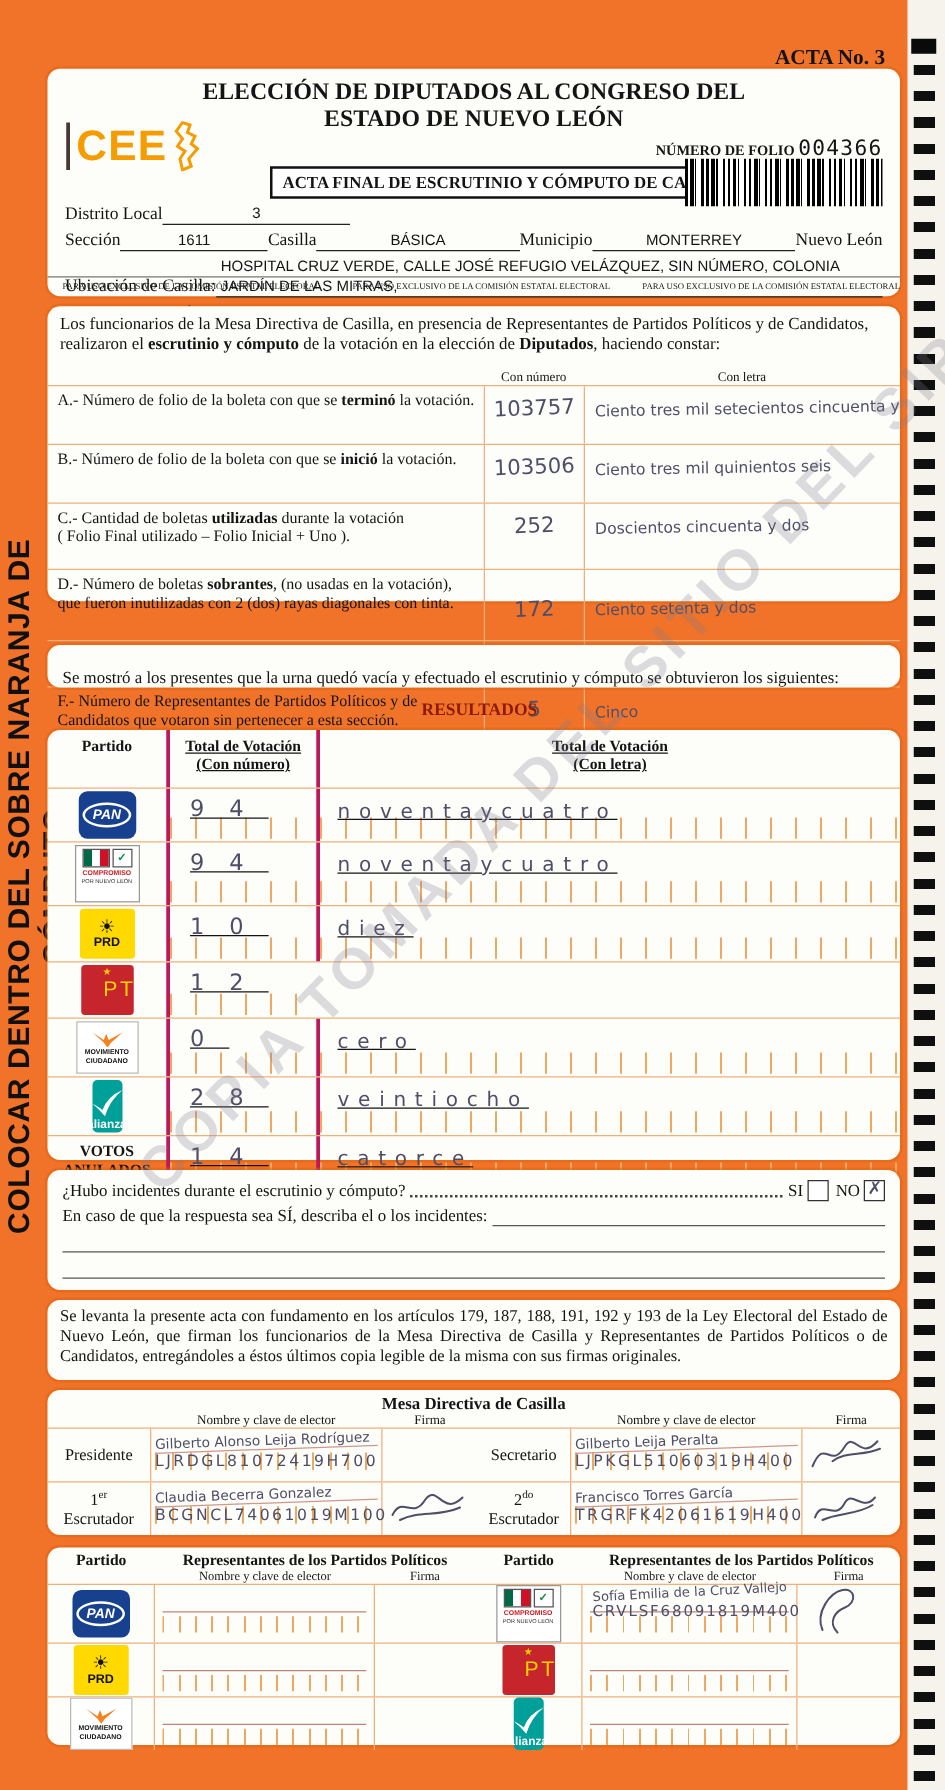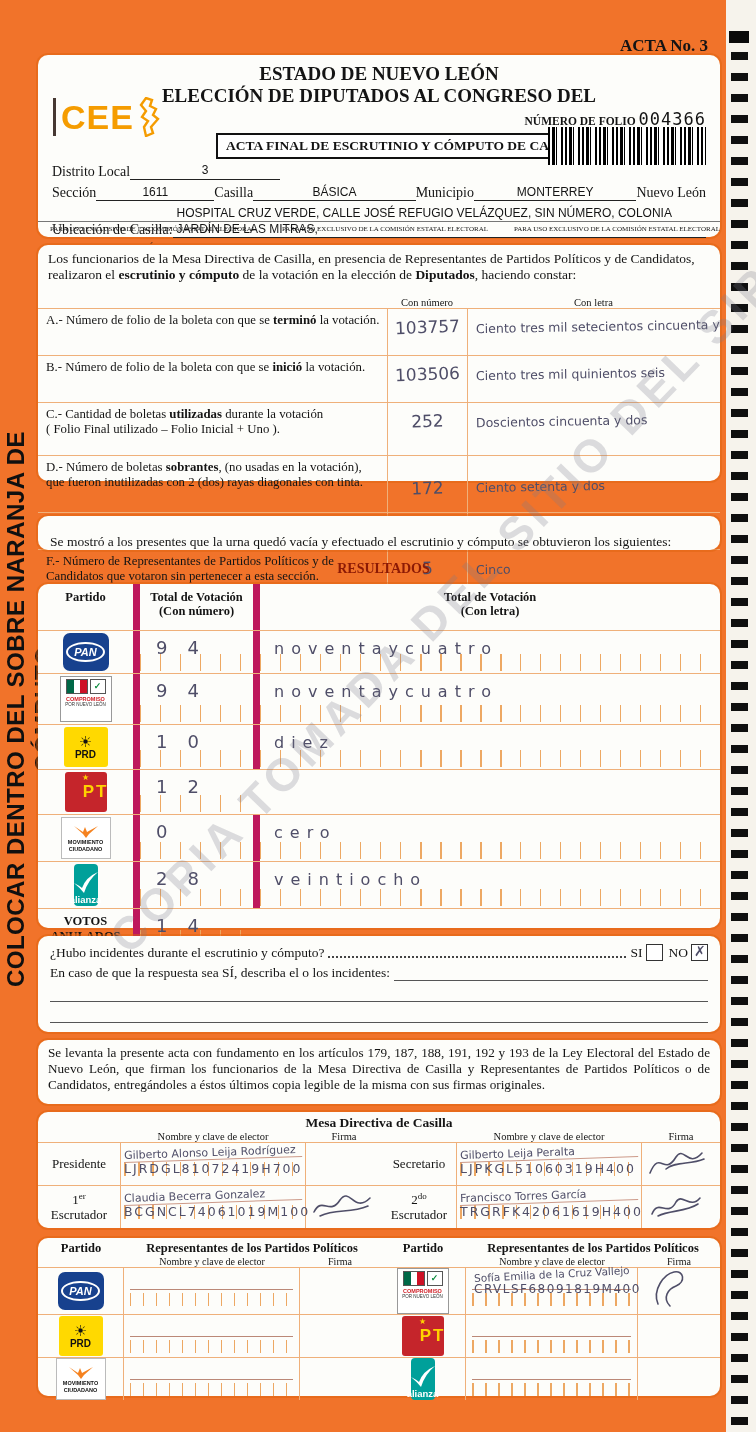--- a/index.html
+++ b/index.html
@@ -62,42 +62,42 @@
   #card-urna{top:516px;height:34px;display:flex;align-items:flex-end;}
   #card-urna div{font-size:13.5px;padding:0 12px;}
   
   .res-title{position:absolute;left:0;right:36px;top:561px;text-align:center;
        font-weight:bold;font-size:14px;color:#8c1a05;z-index:11;padding-left:47px;}
   #card-results{top:584px;height:344px;}
   .rrow{display:grid;grid-template-columns:95px 120px 1fr;border-top:1px solid #efb07a;align-items:stretch;}
   .rrow:first-child{border-top:none;}
   .rhead{font-weight:bold;font-size:12.5px;text-align:center;line-height:1.15;padding-top:6px;}
   .pcell{display:flex;align-items:center;justify-content:center;padding:2px 0;}
-  .ncell,.wcell{border-left:7px solid #be185d;position:relative;
+  .ncell,.wcell{border-left:3px solid #be185d;position:relative;
        background-image:repeating-linear-gradient(90deg,#eda863 0 1.5px,transparent 1.5px 20px);
-       background-size:100% 17px;background-position:left bottom 2px;background-repeat:no-repeat;}
+       background-size:100% 17px;background-position:left bottom 2px;background-repeat:no-repeat;text-decoration:underline;}
   .ncell .hand{display:block;font-size:18px;letter-spacing:20px;margin:6px 0 0 16px;white-space:nowrap;}
   .wcell .hand{display:block;font-size:16px;letter-spacing:7px;margin:8px 0 0 14px;white-space:nowrap;}
   .slabel{font-weight:bold;font-size:12.5px;text-align:center;line-height:1.2;align-self:center;}
   
   .plogo{font-family:"Liberation Sans",sans-serif;}
   .lg-pan{width:46px;height:38px;background:#17418e;border-radius:7px;display:flex;align-items:center;justify-content:center;}
   .lg-pan .ov{border:2px solid #fff;border-radius:50%;padding:2px 6px;color:#fff;font-weight:bold;font-style:italic;font-size:11px;}
   .lg-pri{width:48px;height:40px;background:#fff;border:1px solid #999;display:flex;flex-direction:column;align-items:center;padding:2px 1px;}
   .lg-pri .tops{display:flex;gap:2px;}
   .lg-pri .tri{width:20px;height:13px;border:1px solid #555;
        background:linear-gradient(90deg,#006847 0 33%,#fff 33% 66%,#ce1126 66%);}
   .lg-pri .chk{width:14px;height:13px;border:1px solid #555;color:#0a8a3c;font-size:9px;font-weight:bold;text-align:center;line-height:13px;}
   .lg-pri .t1{color:#d01c24;font-weight:bold;font-size:5.5px;margin-top:2px;}
   .lg-pri .t2{color:#333;font-size:4.5px;}
   .lg-prd{width:44px;height:40px;background:#ffd900;border-radius:3px;display:flex;flex-direction:column;align-items:center;justify-content:center;color:#111;}
   .lg-prd .sun{font-size:15px;line-height:1;}
   .lg-prd .t{font-weight:bold;font-size:10px;}
   .lg-pt{width:42px;height:40px;background:#c5252b;border-radius:3px;position:relative;display:flex;align-items:center;justify-content:center;}
-  .lg-pt .t{color:#ffd200;font-weight:bold;font-size:17px;letter-spacing:2px;padding-left:20px;}
+  .lg-pt .t{color:#ffd200;font-weight:normal;font-size:17px;letter-spacing:2px;padding-left:20px;}
   .lg-pt .st{position:absolute;top:1px;left:50%;transform:translateX(-50%);color:#ffd200;font-size:8px;}
   .lg-mc{width:48px;height:40px;background:#fff;border:1px solid #bbb;display:flex;flex-direction:column;align-items:center;justify-content:center;}
   .lg-mc .t{font-weight:bold;font-size:5.5px;color:#111;text-align:center;line-height:1.2;}
   .lg-panal{width:24px;height:40px;background:#00a09a;border-radius:4px;display:flex;flex-direction:column;align-items:center;justify-content:flex-end;padding-bottom:2px;position:relative;}
   .lg-panal .t{color:#fff;font-weight:bold;font-size:9.5px;line-height:1;}
   
   #card-incidents{top:936px;height:96px;padding:8px 12px;box-sizing:border-box;font-size:13.5px;}
   .qline{display:flex;align-items:flex-end;}
   .dots{flex:1;border-bottom:2px dotted #444;margin:0 4px 3px 4px;height:10px;}
   .cbox{display:inline-block;width:15px;height:15px;border:1.5px solid #333;margin-left:3px;position:relative;vertical-align:-3px;background:#fff;}
@@ -148,22 +148,22 @@
 <div class="side-label">COLOCAR DENTRO DEL SOBRE NARANJA DE CÓMPUTO</div>
 <div class="watermark">COPIA TOMADA DEL SITIO DEL SIPRE</div>
 
 <div class="acta-no">
   <span>ACTA No.</span>
   <span>3</span>
 </div>
 
 <div class="card" id="card-header">
   <div class="title">
+    <div>ELECCIÓN DE DIPUTADOS AL CONGRESO DEL</div>
     <div>ESTADO DE NUEVO LEÓN</div>
-    <div>ELECCIÓN DE DIPUTADOS AL CONGRESO DEL</div>
   </div>
   <div class="logo-row">
     <div class="org" id="org-lines"></div>
     <div class="org-bar"></div>
     <div class="cee">CEE</div>
     <svg class="nl-shape" width="26" height="40" viewBox="0 0 26 40">
       <path d="M10 1 L16 3 L14 9 L20 12 L17 18 L22 22 L15 30 L17 36 L10 39 L8 30 L12 24 L6 20 L10 14 L5 8 Z" fill="none" stroke="#f59c00" stroke-width="2.4"></path>
     </svg>
   </div>
   <div class="subtitle-box">ACTA FINAL DE ESCRUTINIO Y CÓMPUTO DE CASILLA</div>
@@ -368,20 +368,23 @@
         <div class="wcell">
           <span class="hand">veintiocho</span>
         </div>
       </div>
       <div class="rrow" style="min-height: 40px;">
         <div class="pcell">
           <div class="slabel">VOTOS<br>ANULADOS</div>
         </div>
         <div class="ncell">
           <span class="hand">14</span>
+        </div>
+        <div class="wcell">
+          <span class="hand">catorce</span>
         </div>
       </div>
       <div class="rrow" style="min-height: 40px;">
         <div class="pcell">
           <div class="slabel">VOTACIÓN<br>TOTAL</div>
         </div>
         <div class="ncell">
           <span class="hand">252</span>
         </div>
         <div class="wcell">

